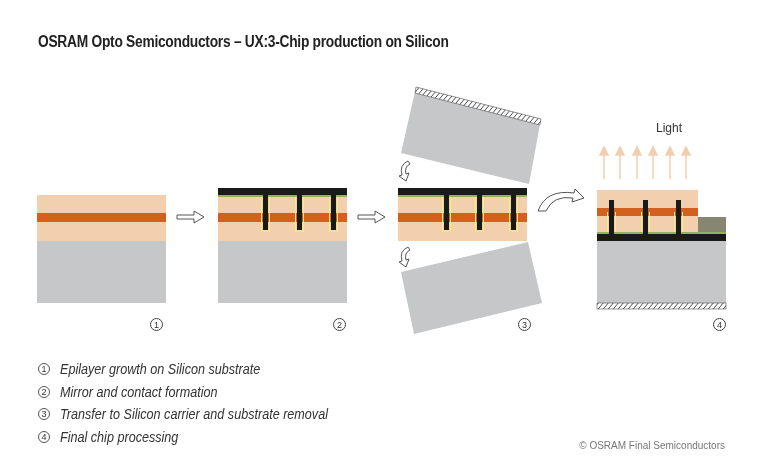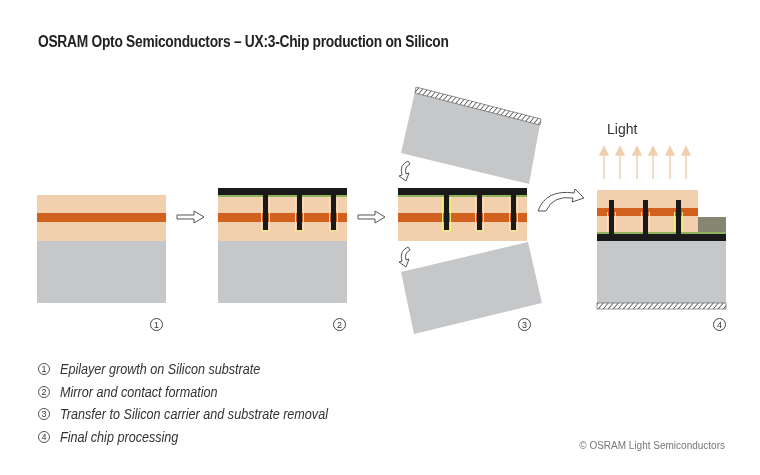--- a/index.html
+++ b/index.html
@@ -4,21 +4,21 @@
 <style>
   html, body { margin:0; padding:0; background:#ffffff; }
   body { width:760px; height:475px; position:relative; overflow:hidden; font-family:"Liberation Sans", sans-serif; }
   .title { position:absolute; left:38px; top:33px; font-size:16px; font-weight:bold; color:#222; letter-spacing:-0.3px; transform:scaleX(0.86); transform-origin:left top; white-space:nowrap; }
   svg.diagram { position:absolute; left:0; top:0; }
   .legend { position:absolute; left:38px; top:358px; }
   .legend-item { display:flex; align-items:center; height:22.5px; font-size:14px; color:#333; }
   .legend-num { width:12px; height:12px; border:1px solid #555; border-radius:50%; font-size:9px; display:flex; align-items:center; justify-content:center; margin-right:10px; font-style:normal; color:#333; box-sizing:border-box; }
   .legend-text { font-style:italic; transform:scaleX(0.9); transform-origin:left center; white-space:nowrap; }
   .copyright { position:absolute; right:35px; top:440px; font-size:10px; color:#777; white-space:nowrap; }
-  .light-label { position:absolute; left:607px; top:121px; font-size:14px; color:#333;text-align:center; }
+  .light-label { position:absolute; left:656px; top:121px; font-size:12px; color:#333;text-align:center; }
   .step-num { position:absolute; width:13px; height:13px; border:1px solid #444; border-radius:50%; font-size:9px; display:flex; align-items:center; justify-content:center; color:#333; box-sizing:border-box; background:#fff; }
 </style>
 </head>
 <body>
 
 <div class="title">OSRAM Opto Semiconductors – UX:3-Chip production on Silicon</div>
 
 <svg class="diagram" width="760" height="475" viewBox="0 0 760 475" xmlns="http://www.w3.org/2000/svg">
   <defs>
     <pattern id="hatch" width="5" height="6" patternUnits="userSpaceOnUse" patternTransform="skewX(-40)">
@@ -146,13 +146,13 @@
   <div class="legend-item">
     <span class="legend-num">3</span>
     <span class="legend-text">Transfer to Silicon carrier and substrate removal</span>
   </div>
   <div class="legend-item">
     <span class="legend-num">4</span>
     <span class="legend-text">Final chip processing</span>
   </div>
 </div>
 
-<div class="copyright">© OSRAM Light Semiconductors</div>
+<div class="copyright">© OSRAM Final Semiconductors</div>
 
 </body></html>

